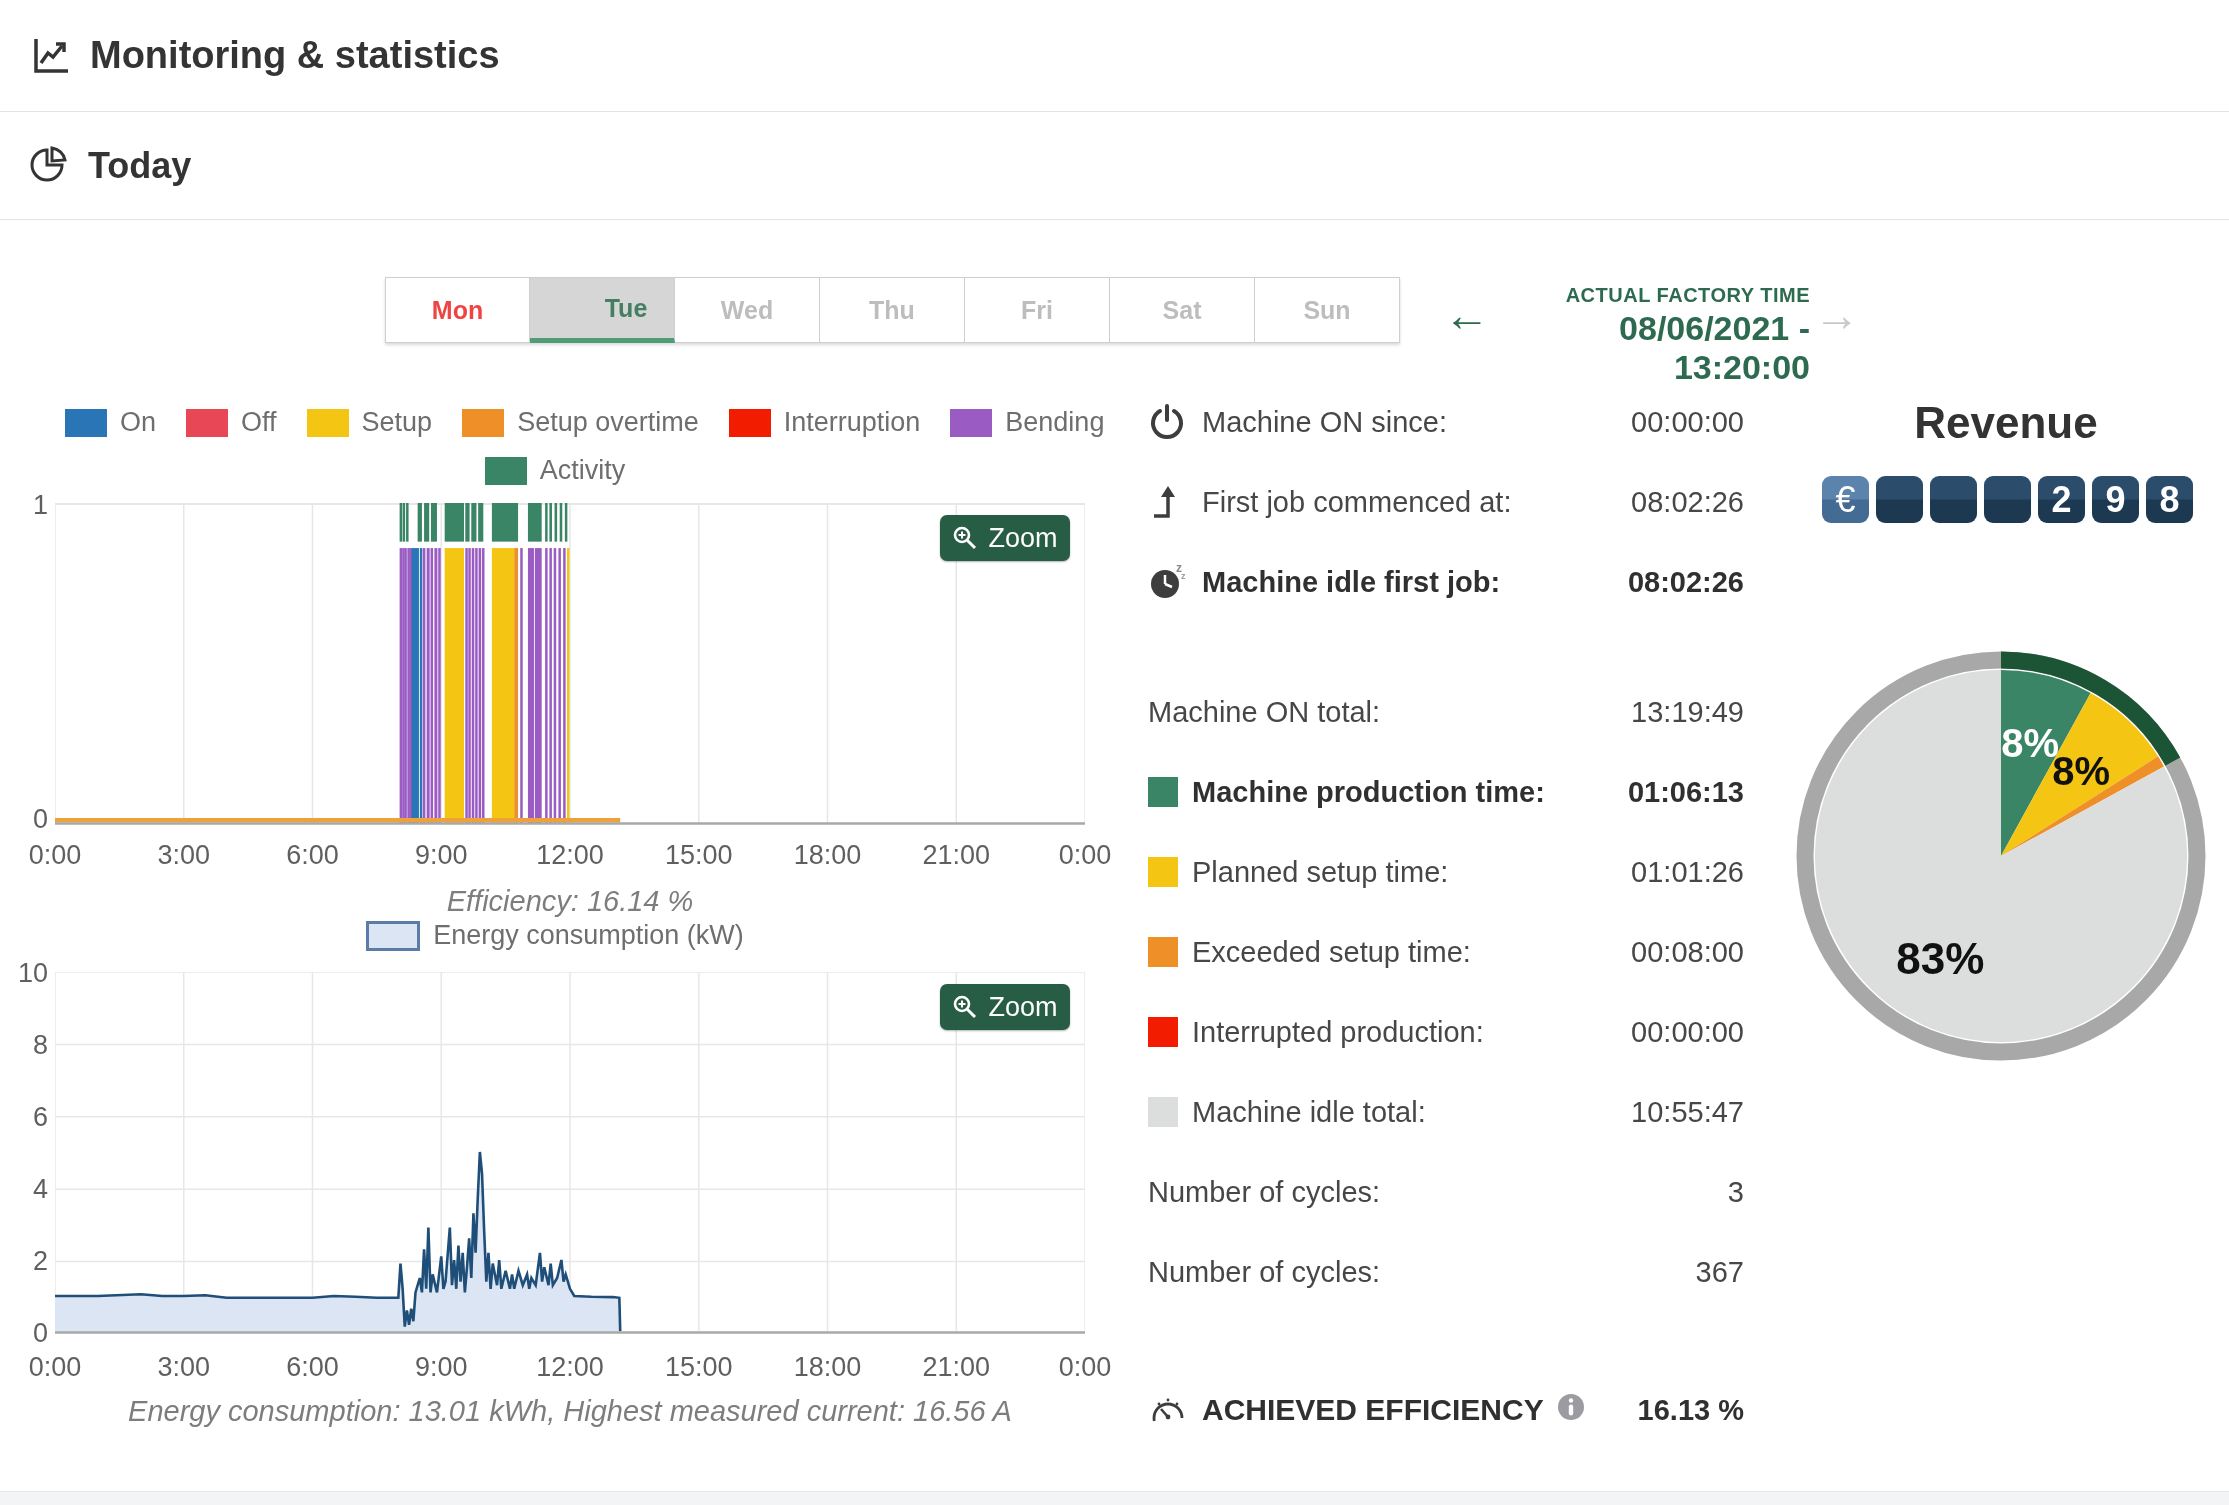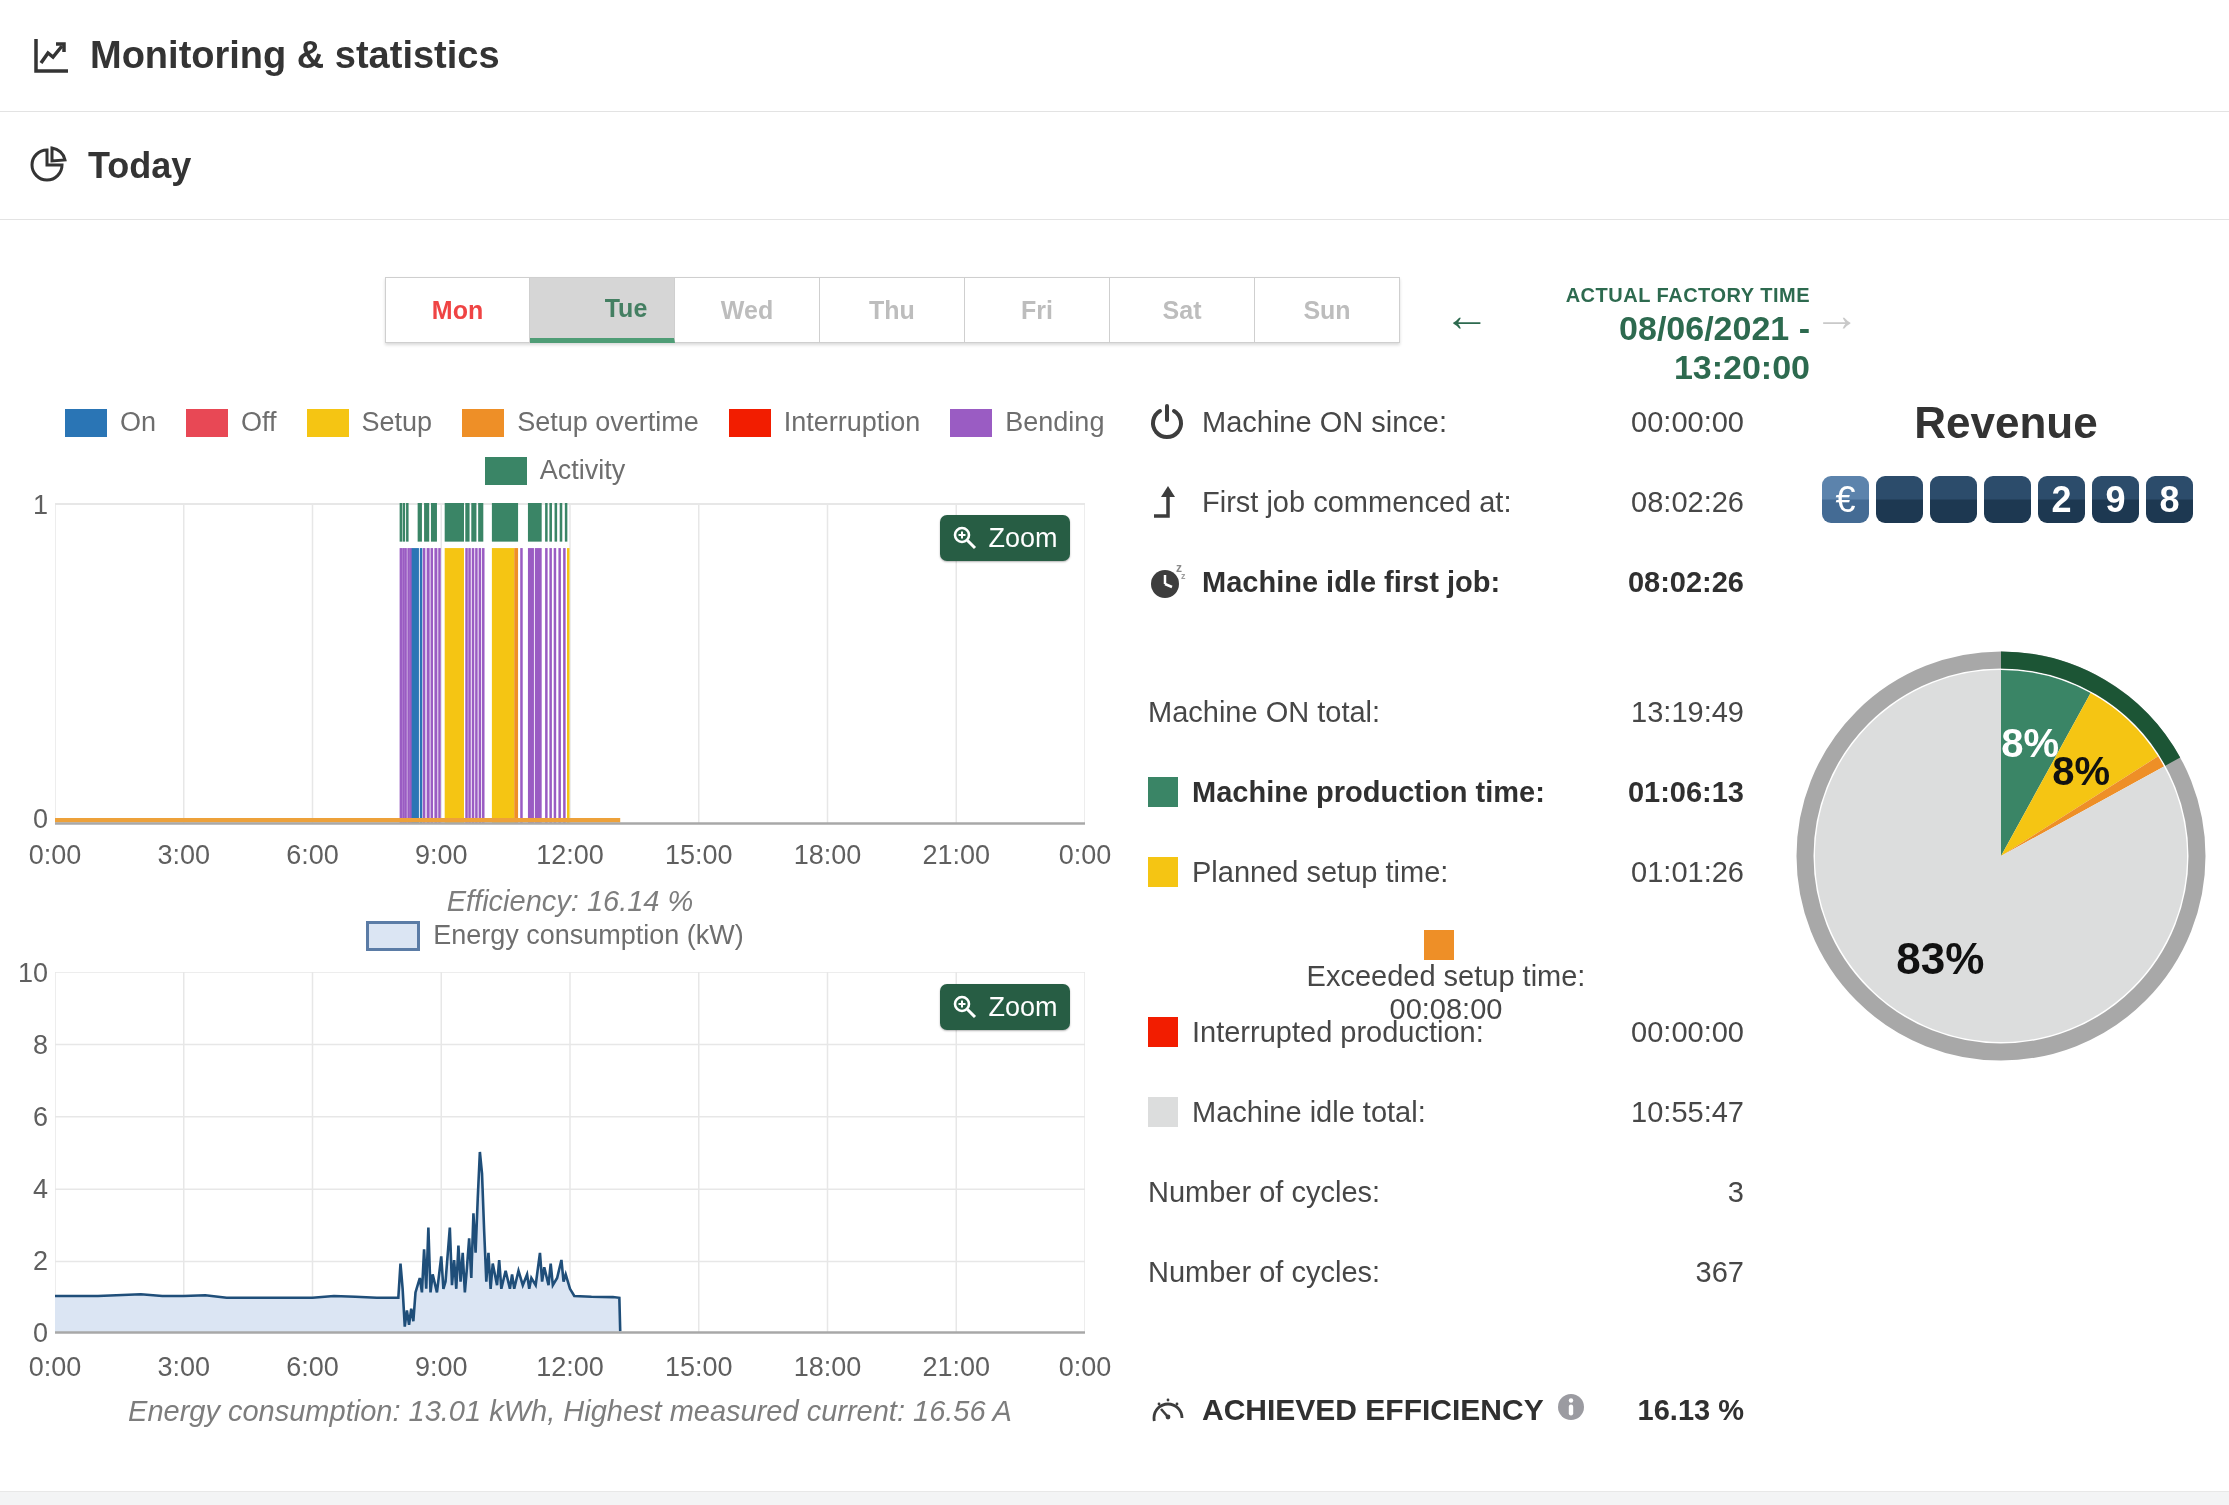--- a/index.html
+++ b/index.html
@@ -327,21 +327,21 @@
   <div class="srow bold" style="top:770px;">
     <span class="mark" style="background:#3a8566"></span>
     <span class="lab">Machine production time:</span>
     <span class="val">01:06:13</span>
   </div>
   <div class="srow" style="top:850px;">
     <span class="mark" style="background:#f5c513"></span>
     <span class="lab">Planned setup time:</span>
     <span class="val">01:01:26</span>
   </div>
-  <div class="srow" style="top:930px;flex-direction:column;">
+  <div class="srow" style="top:930px;">
     <span class="mark" style="background:#ee8f27"></span>
     <span class="lab">Exceeded setup time:</span>
     <span class="val">00:08:00</span>
   </div>
   <div class="srow" style="top:1010px;align-items:center;">
     <span class="mark" style="background:#f21d00"></span>
     <span class="lab">Interrupted production:</span>
     <span class="val">00:00:00</span>
   </div>
   <div class="srow" style="top:1090px;">

